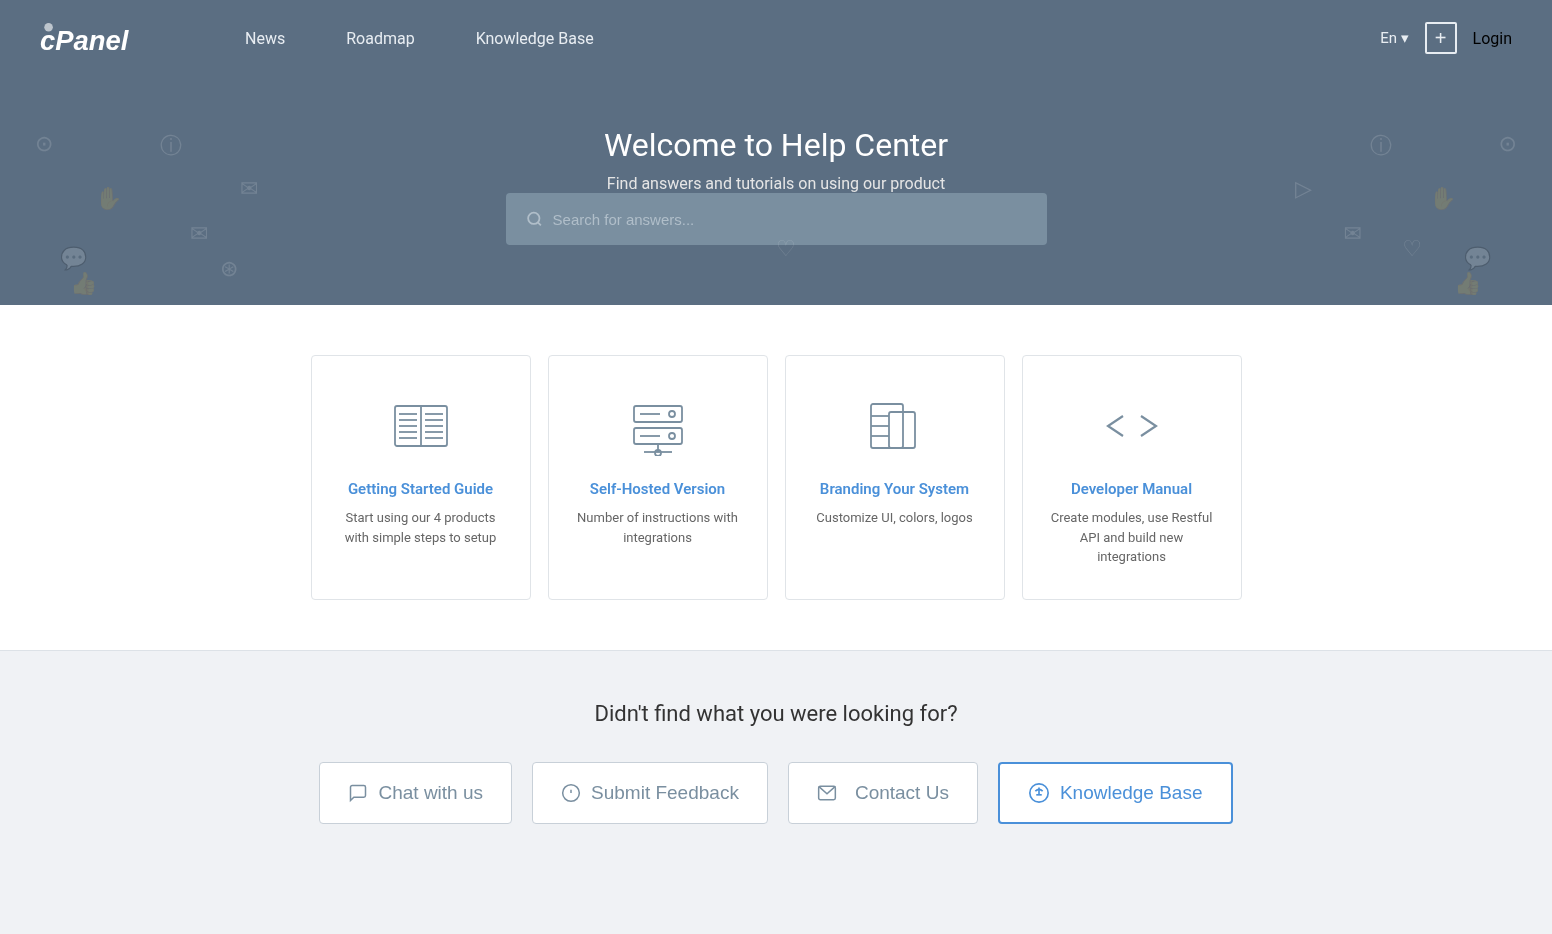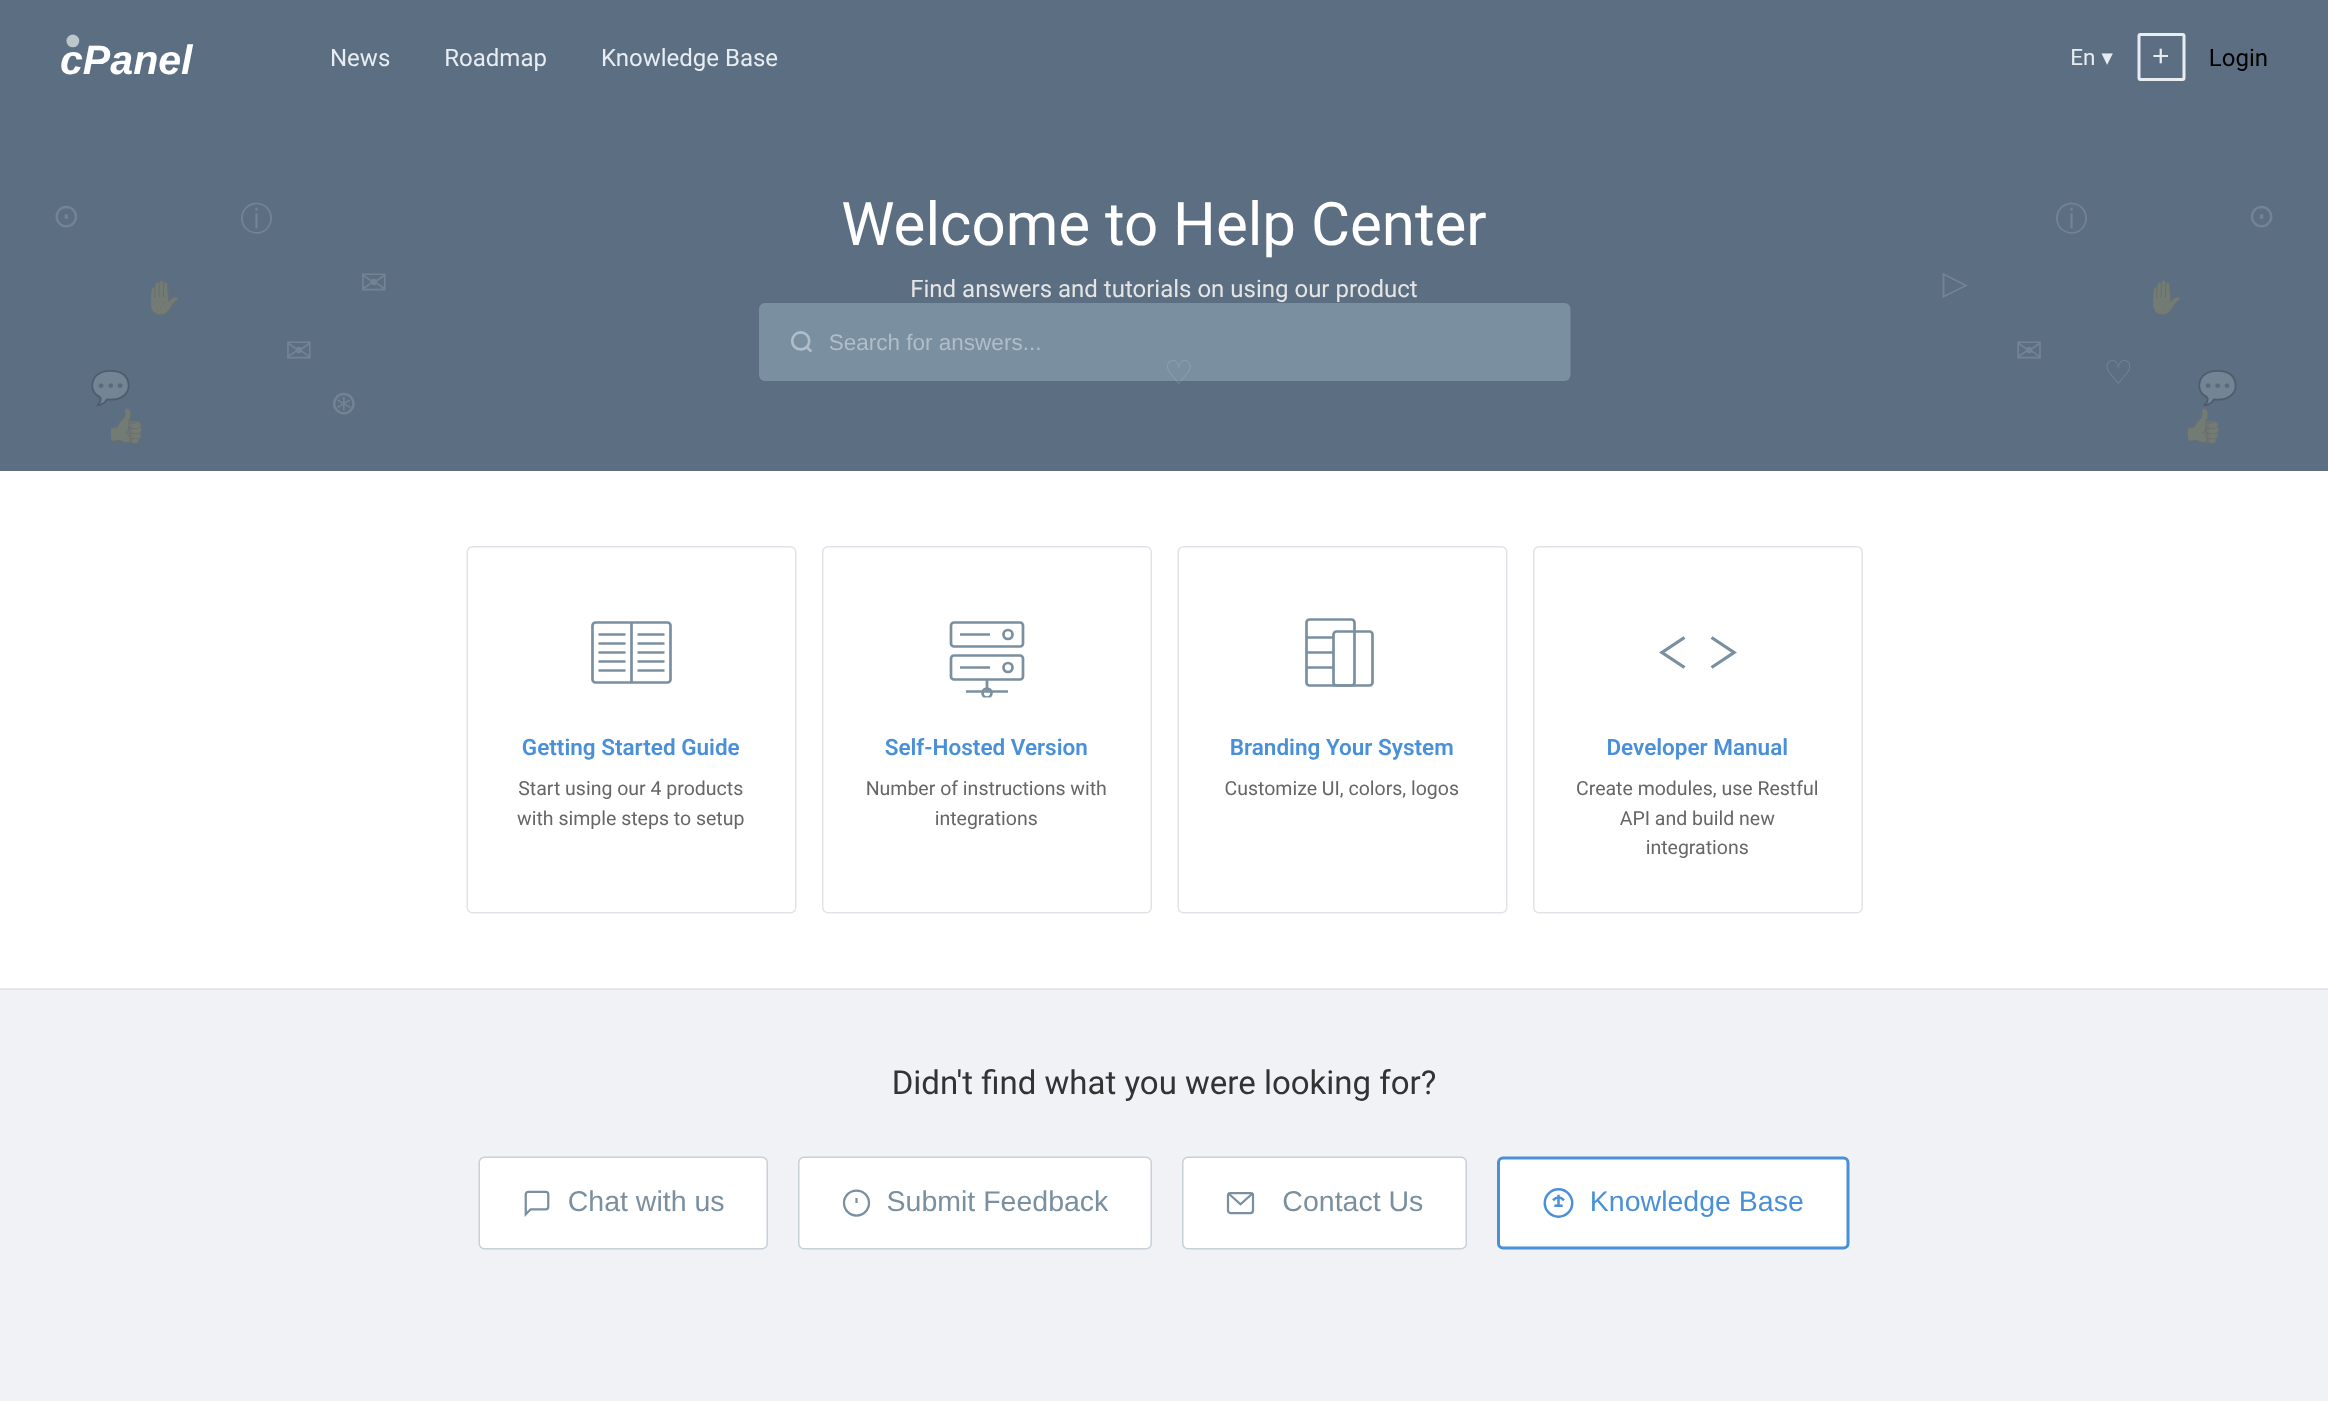--- a/index.html
+++ b/index.html
@@ -16,20 +16,21 @@
     .nav-logo {
       margin-right: 60px;
     }
     .nav-logo svg { width: 120px; height: 40px; }
     .nav-links { display: flex; gap: 36px; flex: 1; }
     .nav-link {
       color: #e8edf2;
       text-decoration: none;
       font-size: 16px;
       cursor: pointer;
+      margin-left: 25px;
     }
     .nav-right { display: flex; align-items: center; gap: 16px; }
     .nav-lang {
       color: #e8edf2;
       font-size: 15px;
       cursor: pointer;
       display: flex; align-items: center; gap: 4px;
     }
     .nav-plus-btn {
       border: 2px solid #e8edf2;
@@ -50,21 +51,21 @@
     
     .hero {
       background: #5b6e82;
       padding: 50px 20px 60px;
       text-align: center;
       position: relative;
       overflow: hidden;
     }
     .hero-title {
       color: #fff;
-      font-size: 40px;
+      font-size: 32px;
       font-weight: 400;
       margin-bottom: 10px;
     }
     .hero-subtitle {
       color: #e5e5e5;
       font-size: 16px;
     }
     .hero-search {
       display: flex;
       align-items: center;

